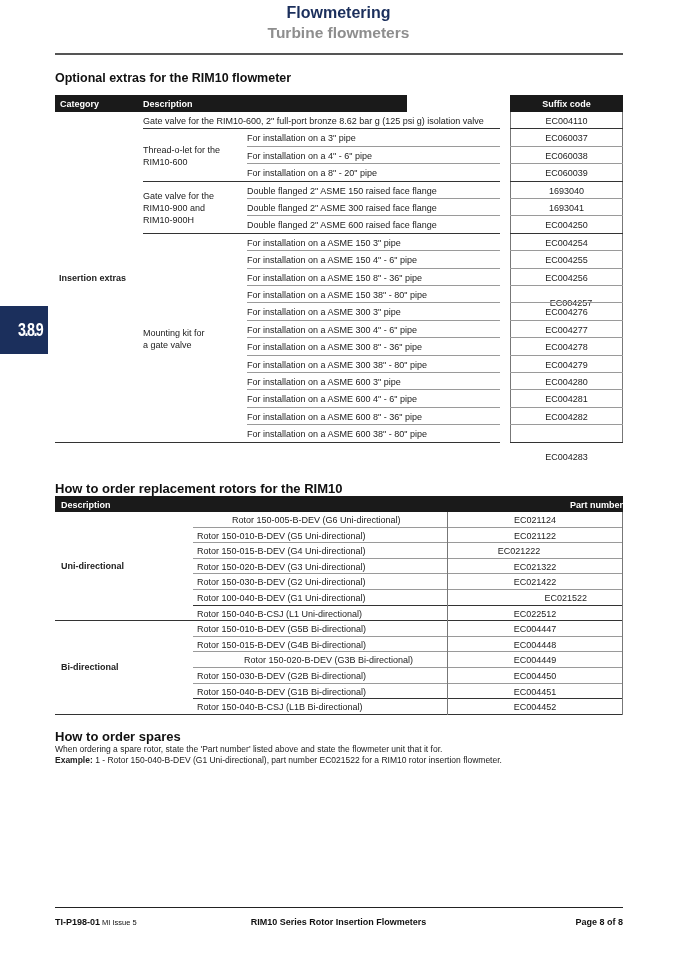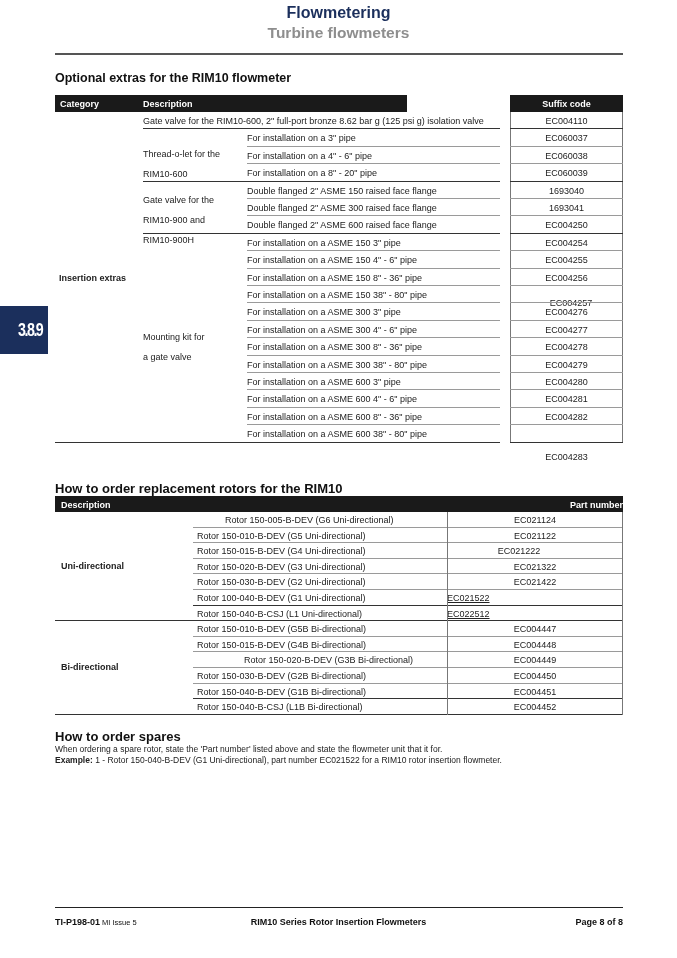--- a/index.html
+++ b/index.html
@@ -22,21 +22,21 @@
   .t1-head .c2 { position: absolute; left: 88px; top: 4px; }
   .t1-head-s { position: absolute; top: 95px; left: 510px; width: 113px; height: 17px; background: #1a1a1a; color: #fff; font-weight: bold; font-size: 9px; text-align: center; padding-top: 4px; }
 
   .cell { position: absolute; font-size: 9px; color: #222; white-space: nowrap; }
   .hline { position: absolute; height: 1px; background: #9a9a9a; }
   .hline.dark { background: #333; height: 1px; }
   .code-box { position: absolute; left: 510px; width: 113px; border-left: 1px solid #777; border-right: 1px solid #777; }
   .code { position: absolute; left: 510px; width: 113px; text-align: center; font-size: 9px; color: #222; }
 
   .cat-label { position: absolute; font-size: 9px; font-weight: bold; color: #222; }
-  .group-label { position: absolute; font-size: 9px; color: #222; line-height: 20px; white-space: pre-line; }
+  .group-label { position: absolute; font-size: 9px; color: #222; line-height: 12px; white-space: pre-line; }
 
   
   .t2-head { position: absolute; top: 496px; left: 55px; width: 568px; height: 16px; background: #1a1a1a; color: #fff; font-weight: bold; font-size: 9px; }
   .t2-head .c1 { position: absolute; left: 6px; top: 4px; }
   .t2-head .c2 { position: absolute; left: 392px; width: 176px; text-align: right; top: 4px; }
   .t2-vline { position: absolute; width: 1px; background: #777; }
 
   .para { position: absolute; left: 55px; font-size: 8.5px; color: #222; white-space: nowrap; }
   .para b { font-weight: bold; }
 
@@ -154,40 +154,40 @@
 a gate valve</div>
   </div>
 <div class="cat-label" style="left:59px;top:273px;">Insertion extras</div>
 
 <div class="sec-title big" style="top:481px;">How to order replacement rotors for the RIM10</div>
 <div class="t2-head">
   <span class="c1">Description</span>
   <span class="c2">Part number</span>
 </div>
 <div id="t2-body">
-    <div class="cell" style="left: 197px; top: 515px; padding-left: 28px;">Rotor 150-005-B-DEV (G6 Uni-directional)</div>
+    <div class="cell" style="left: 204px; top: 515px; padding-left: 28px;">Rotor 150-005-B-DEV (G6 Uni-directional)</div>
     <div class="cell" style="left: 447px; width: 176px; text-align: center; top: 515px;">EC021124</div>
     <div class="hline" style="left: 193px; width: 430px; top: 526.6px;"></div>
     <div class="cell" style="left: 197px; top: 530.6px;">Rotor 150-010-B-DEV (G5 Uni-directional)</div>
     <div class="cell" style="left: 447px; width: 176px; text-align: center; top: 530.6px;">EC021122</div>
     <div class="hline" style="left: 193px; width: 430px; top: 542.2px;"></div>
     <div class="cell" style="left: 197px; top: 546.2px;">Rotor 150-015-B-DEV (G4 Uni-directional)</div>
     <div class="cell" style="left: 447px; width: 144px; text-align: center; top: 546.2px;">EC021222</div>
     <div class="hline" style="left: 193px; width: 430px; top: 557.8px;"></div>
     <div class="cell" style="left: 197px; top: 561.8px;">Rotor 150-020-B-DEV (G3 Uni-directional)</div>
     <div class="cell" style="left: 447px; width: 176px; text-align: center; top: 561.8px;">EC021322</div>
     <div class="hline" style="left: 193px; width: 430px; top: 573.4px;"></div>
     <div class="cell" style="left: 197px; top: 577.4px;">Rotor 150-030-B-DEV (G2 Uni-directional)</div>
     <div class="cell" style="left: 447px; width: 176px; text-align: center; top: 577.4px;">EC021422</div>
     <div class="hline" style="left: 193px; width: 430px; top: 589px;"></div>
     <div class="cell" style="left: 197px; top: 593px;">Rotor 100-040-B-DEV (G1 Uni-directional)</div>
-    <div class="cell" style="left: 447px; width: 140px; text-align: left; top: 593px; text-decoration: underline;">EC021522</div>
+    <div class="cell" style="left: 447px; width: 140px; text-align: right; top: 593px;">EC021522</div>
     <div class="hline dark" style="left: 193px; width: 430px; top: 604.6px;"></div>
     <div class="cell" style="left: 197px; top: 608.6px;">Rotor 150-040-B-CSJ (L1 Uni-directional)</div>
-    <div class="cell" style="left: 447px; width: 176px; top: 608.6px; text-decoration: underline;">EC022512</div>
+    <div class="cell" style="left: 447px; width: 176px; text-align: center; top: 608.6px;">EC022512</div>
     <div class="hline dark" style="left: 55px; width: 568px; top: 620.2px;"></div>
     <div class="cat-label" style="left: 61px; top: 560.6px;">Uni-directional</div>
     <div class="cell" style="left: 197px; top: 624.2px;">Rotor 150-010-B-DEV (G5B Bi-directional)</div>
     <div class="cell" style="left: 447px; width: 176px; text-align: center; top: 624.2px;">EC004447</div>
     <div class="hline" style="left: 193px; width: 430px; top: 635.8px;"></div>
     <div class="cell" style="left: 197px; top: 639.8px;">Rotor 150-015-B-DEV (G4B Bi-directional)</div>
     <div class="cell" style="left: 447px; width: 176px; text-align: center; top: 639.8px;">EC004448</div>
     <div class="hline" style="left: 193px; width: 430px; top: 651.4px;"></div>
     <div class="cell" style="left: 197px; top: 655.4px; padding-left: 47px;">Rotor 150-020-B-DEV (G3B Bi-directional)</div>
     <div class="cell" style="left: 447px; width: 176px; text-align: center; top: 655.4px;">EC004449</div>

